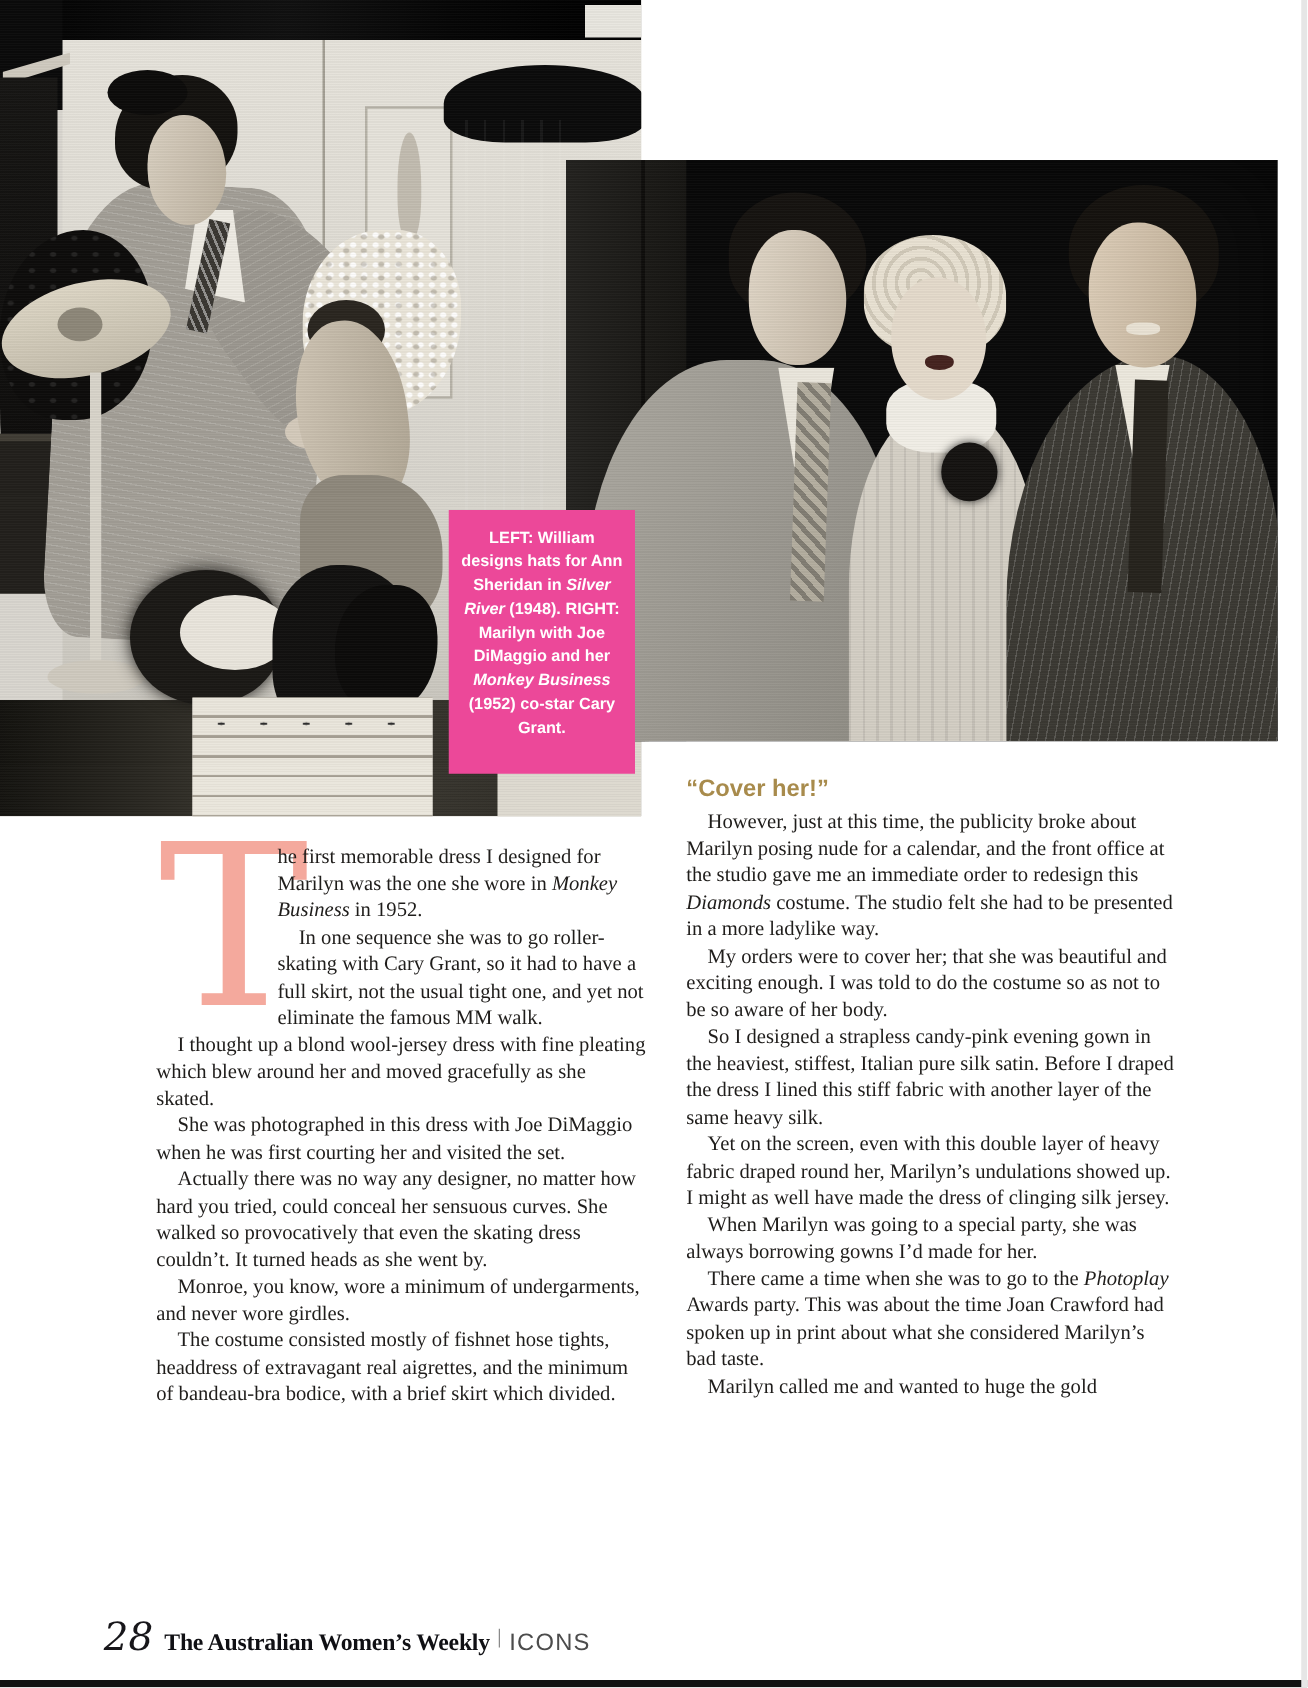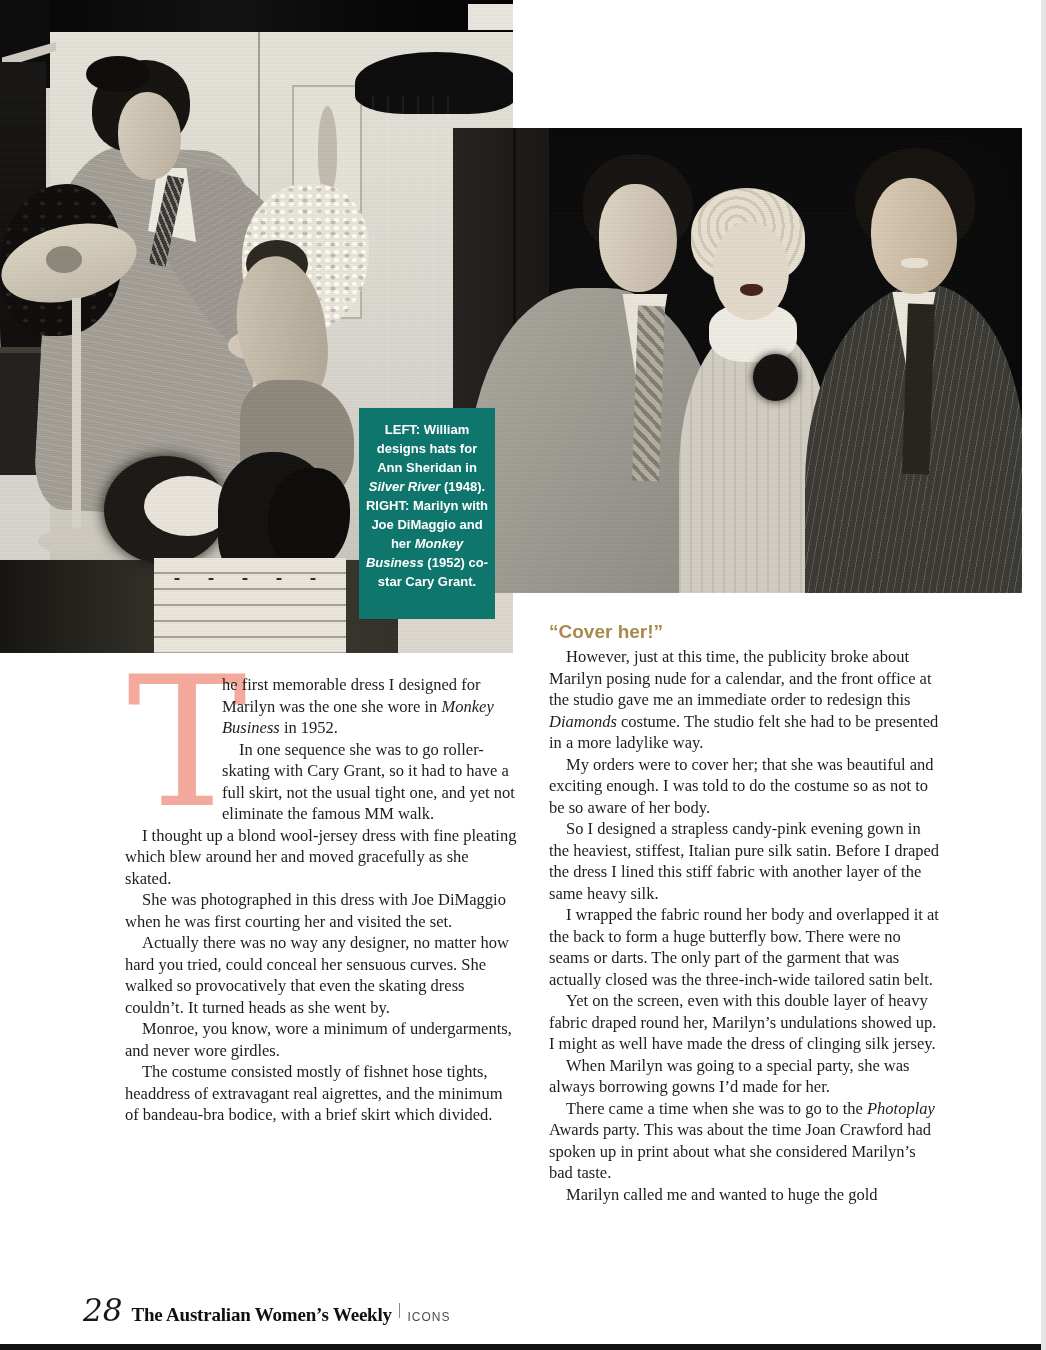--- a/index.html
+++ b/index.html
@@ -84,21 +84,21 @@
   .rp-m-pom{left:300px;top:226px;width:45px;height:47px;background:#141210;border-radius:50%;box-shadow:0 0 8px rgba(0,0,0,.8);}
   .rp-c-suit{left:352px;top:156px;width:220px;height:309px;background:#3b3933;border-radius:55% 45% 0 0/65% 58% 0 0;
              background-image:repeating-linear-gradient(100deg,rgba(255,255,255,.16) 0 1px,transparent 1px 7px);}
   .rp-c-hair{left:402px;top:20px;width:120px;height:104px;background:#15120e;border-radius:50% 50% 42% 45%;}
   .rp-c-face{left:418px;top:50px;width:86px;height:116px;background:linear-gradient(100deg,#dccdb8,#bfae96);border-radius:46% 54% 48% 52%;}
   .rp-c-smile{left:448px;top:130px;width:27px;height:10px;background:#e9e2d4;border-radius:40%;}
   .rp-c-shirt{left:430px;top:164px;width:62px;height:76px;background:#ece8dd;clip-path:polygon(15% 0,85% 0,62% 100%,38% 100%);}
   .rp-c-tie{left:452px;top:176px;width:27px;height:170px;background:#26231d;transform:rotate(2deg);}
 
   
-  .caption-box{left:359px;top:408px;width:136px;height:211px;background:#0f766e;z-index:9;
+  .caption-box{left:359px;top:408px;width:149px;height:211px;background:#ec4899;z-index:9;
                font-family:"Liberation Sans",sans-serif;font-size:13px;line-height:19px;font-weight:700;
                color:#ffffff;text-align:center;padding:12px 6px;box-sizing:border-box;}
   .caption-box .it{font-style:italic;}
   .caption-box .bd{font-weight:700;}
 
   
   .col{position:absolute;font-size:16.5px;line-height:21.5px;}
   .col-left{left:125px;top:674px;width:394px;}
   .col-right{left:549px;top:620px;width:392px;}
   .col p{margin:0;}
@@ -109,21 +109,21 @@
   .dc-glyph{display:block;font-size:180px;line-height:1;margin-top:-21px;margin-left:2px;
             color:#f4a99d;font-family:"DejaVu Serif",serif;}
   .gold-head{font-family:"Liberation Sans",sans-serif;font-size:19px;line-height:24px;font-weight:700;
              color:#a88b4c;margin:0 0 2px 0;}
 
   
   .footer{left:83px;top:1292px;display:flex;align-items:baseline;z-index:3;}
   .f-num{font-family:"DejaVu Serif",serif;font-style:italic;font-size:31px;color:#17161a;text-align:right;}
   .f-mag{font-family:"Liberation Serif",serif;font-weight:700;font-size:19px;letter-spacing:-.2px;color:#101014;margin-left:9px;}
   .f-div{width:1.5px;height:15px;background:#8a8a8a;margin:0 7px;align-self:center;}
-  .f-sec{font-family:"Liberation Sans",sans-serif;font-size:12px;letter-spacing:1px;color:#4c4c4c;font-weight:400;}
+  .f-sec{font-family:"Liberation Sans",sans-serif;font-size:19px;letter-spacing:1px;color:#4c4c4c;font-weight:400;}
 
   .bottom-bar{left:0;top:1344px;width:1046px;height:6px;background:#121212;}
   .right-edge{left:1041px;top:0;width:5px;height:1350px;background:#e6e6e6;}
 </style>
 </head>
 <body>
 
 <div class="page">
 
   <div class="photo photo-left">
@@ -204,21 +204,20 @@
     <p class="ind"><span>Actually there was no way any designer, no matter how hard you tried, could conceal her sensuous curves. She walked so provocatively that even the skating dress couldn’t. It turned heads as she went by.</span></p>
     <p class="ind"><span>Monroe, you know, wore a minimum of undergarments, and never wore girdles.</span></p>
     <p class="ind"><span>The costume consisted mostly of fishnet hose tights, headdress of extravagant real aigrettes, and the minimum of bandeau-bra bodice, with a brief skirt which divided.</span></p>
   </div>
 
   <div class="col col-right">
     <h3 class="gold-head">“Cover her!”</h3>
     <p class="ind"><span>However, just at this time, the publicity broke about Marilyn posing nude for a calendar, and the front office at the studio gave me an immediate order to redesign this </span><span class="it">Diamonds</span><span> costume. The studio felt she had to be presented in a more ladylike way.</span></p>
     <p class="ind"><span>My orders were to cover her; that she was beautiful and exciting enough. I was told to do the costume so as not to be so aware of her body.</span></p>
     <p class="ind"><span>So I designed a strapless candy-pink evening gown in the heaviest, stiffest, Italian pure silk satin. Before I draped the dress I lined this stiff fabric with another layer of the same heavy silk.</span></p>
-    <p class="ind"><span>I wrapped the fabric round her body and overlapped it at the back to form a huge butterfly bow. There were no seams or darts. The only part of the garment that was actually closed was the three-inch-wide tailored satin belt.</span></p>
     <p class="ind"><span>Yet on the screen, even with this double layer of heavy fabric draped round her, Marilyn’s undulations showed up. I might as well have made the dress of clinging silk jersey.</span></p>
     <p class="ind"><span>When Marilyn was going to a special party, she was always borrowing gowns I’d made for her.</span></p>
     <p class="ind"><span>There came a time when she was to go to the </span><span class="it">Photoplay</span><span> Awards party. This was about the time Joan Crawford had spoken up in print about what she considered Marilyn’s bad taste.</span></p>
     <p class="ind"><span>Marilyn called me and wanted to huge the gold</span></p>
   </div>
 
   <div class="abs footer">
     <span class="f-num">28</span>
     <span class="f-mag">The Australian Women’s Weekly</span>
     <span class="f-div"></span>

